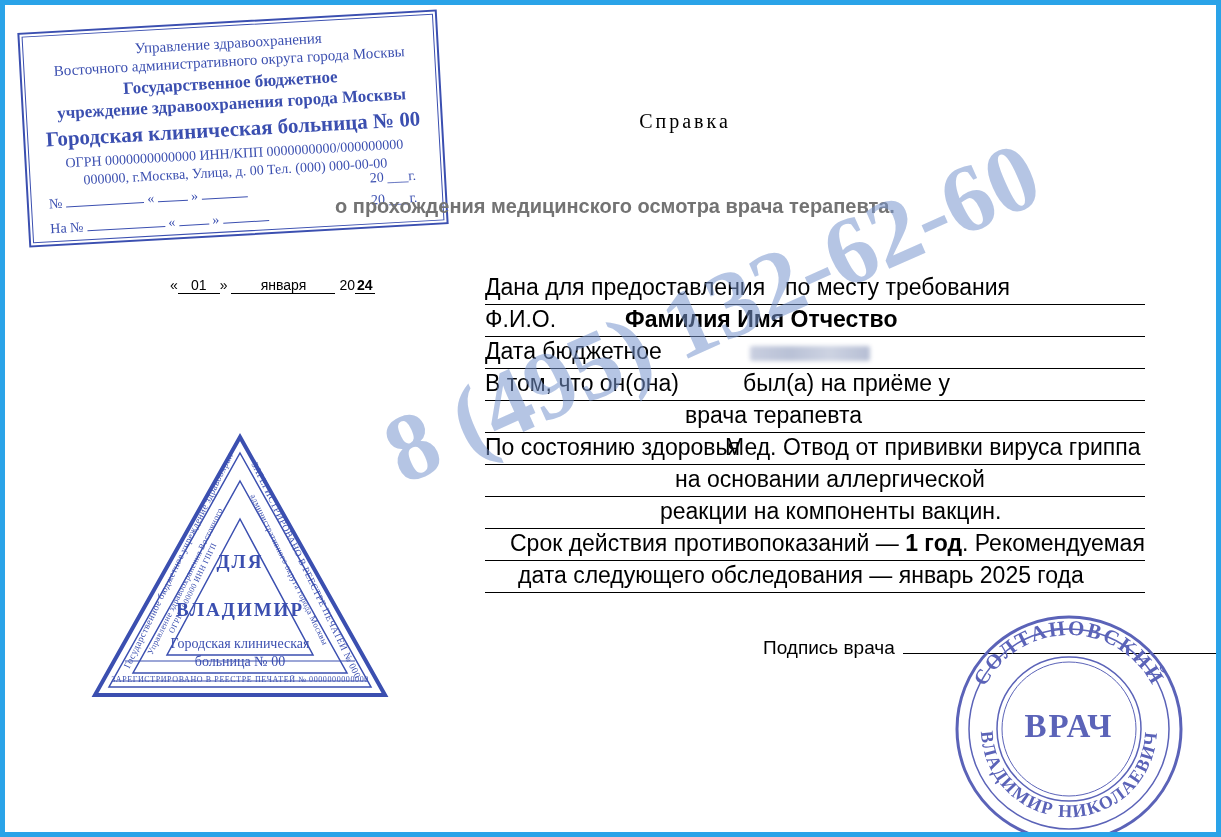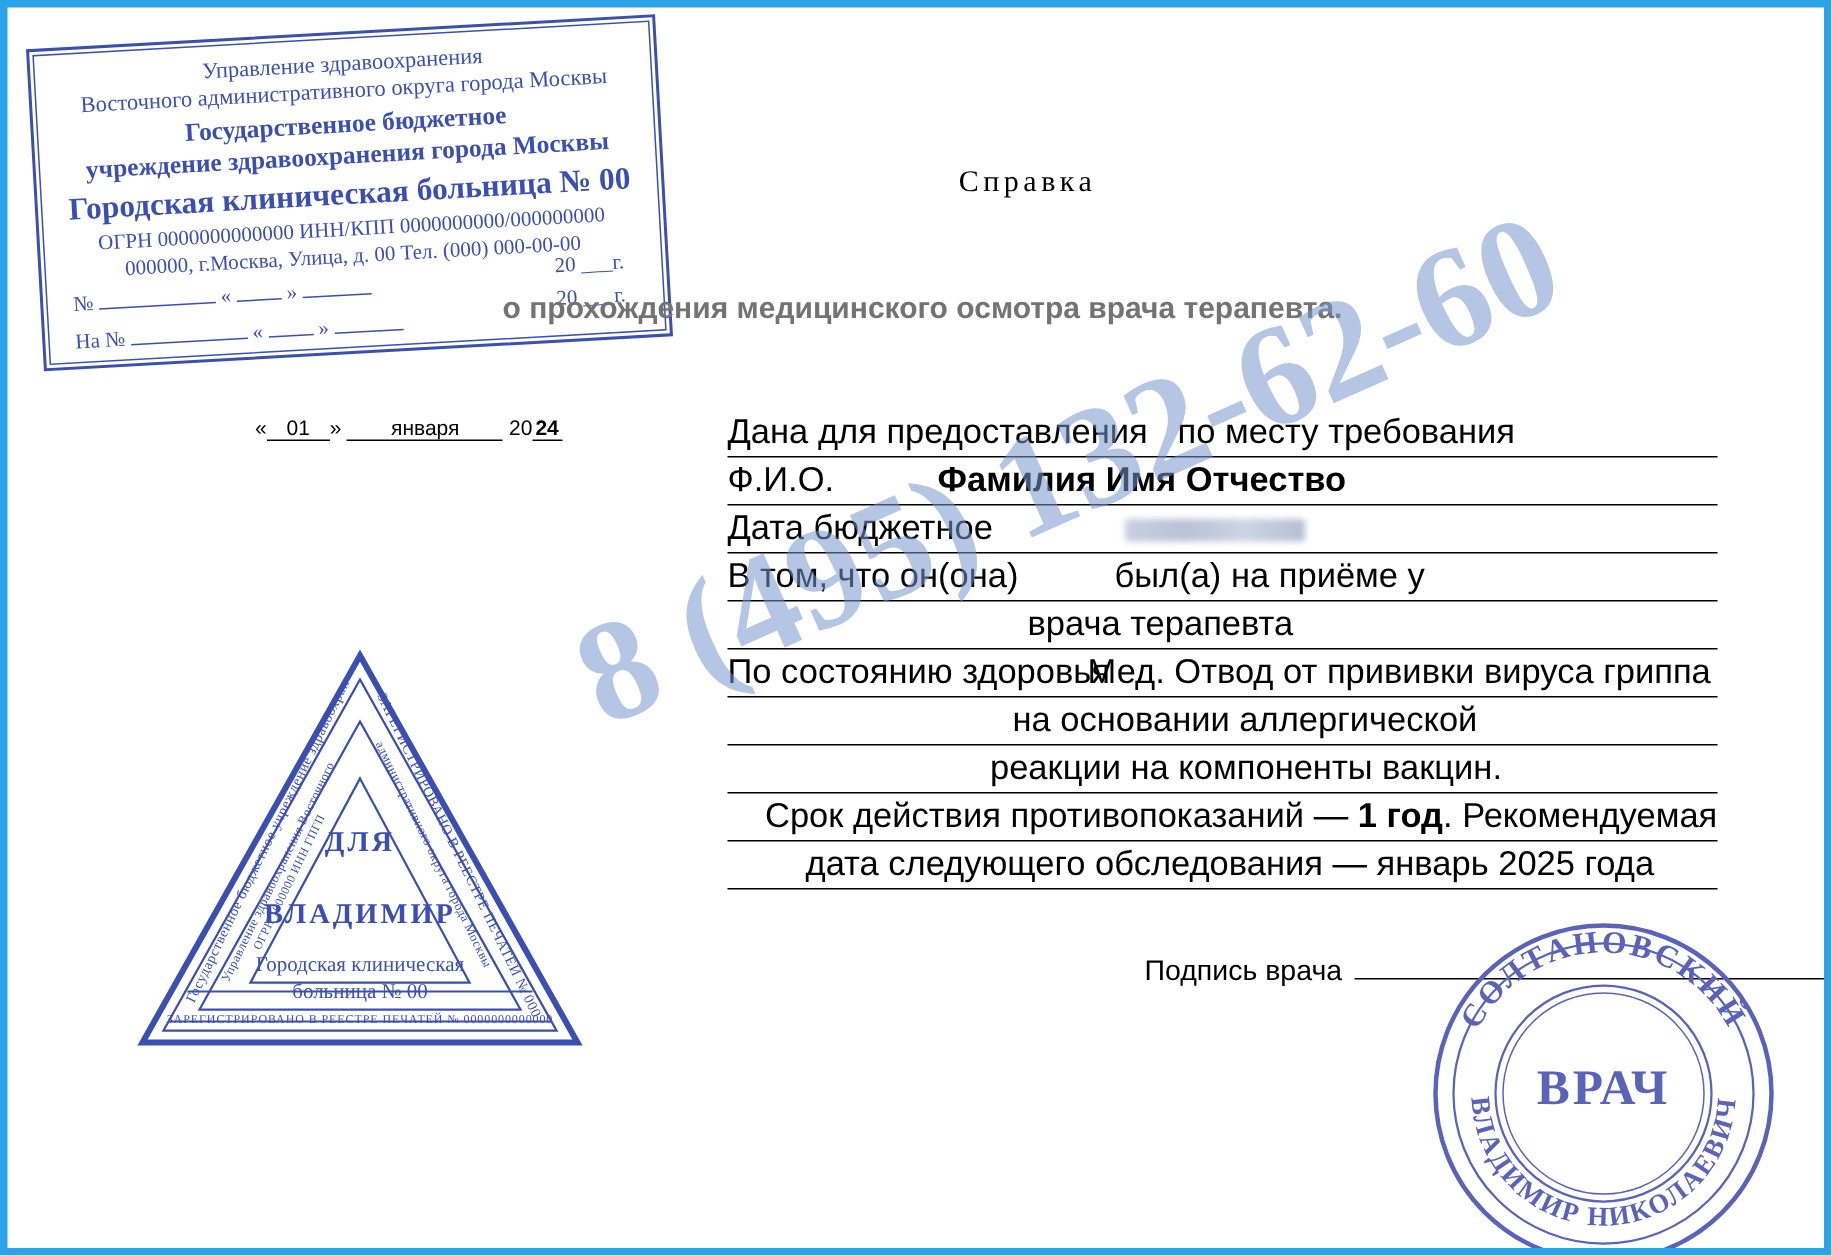--- a/index.html
+++ b/index.html
@@ -325,21 +325,21 @@
 
     <div class="frow">
       <span class="val" style="left:175px;">реакции на компоненты вакцин.</span>
     </div>
 
     <div class="frow">
       <span class="val" style="left:25px;"><span>Срок действия противопоказаний — </span><span class="bold">1 год</span><span>. Рекомендуемая</span></span>
     </div>
 
     <div class="frow">
-      <span class="val" style="left:52px;">дата следующего обследования — январь 2025 года</span>
+      <span class="val" style="left:33px;">дата следующего обследования — январь 2025 года</span>
     </div>
   </div>
 
   <div class="sign-line">
     <span>Подпись врача</span><span class="su"></span>
   </div>
 
   <div class="tri-stamp">
     <svg viewBox="0 0 310 280" width="310" height="280">
       <defs>

